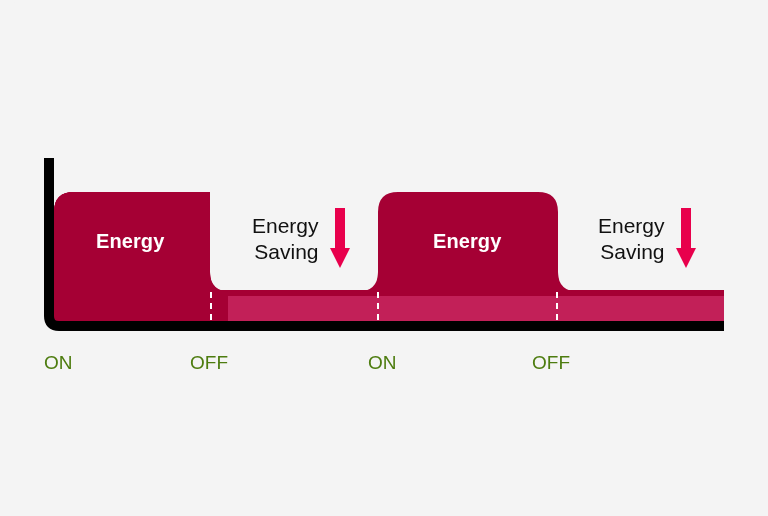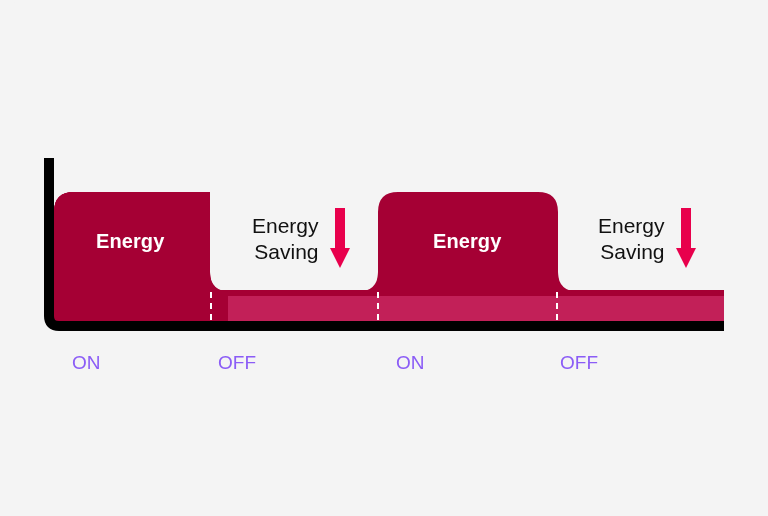--- a/index.html
+++ b/index.html
@@ -55,25 +55,24 @@
   .saving-text span {
     display: block;
   }
   .arrow-icon {
     display: block;
     width: 22px;
     height: 62px;
   }
   .axis-tick-label {
     position: absolute;
-    color: #8b5cf6;
+    color: #4d7c0f;
     font-size: 19px;
     font-family: "Liberation Sans", sans-serif;
     white-space: nowrap;
-    margin-left: 28px;
   }
 </style>
 </head>
 <body>
 
 <div id="stage">
 
   <svg id="diagram-svg" viewBox="0 0 768 516" aria-hidden="true">
 
     <path fill="#c22058" d="M 54 292

